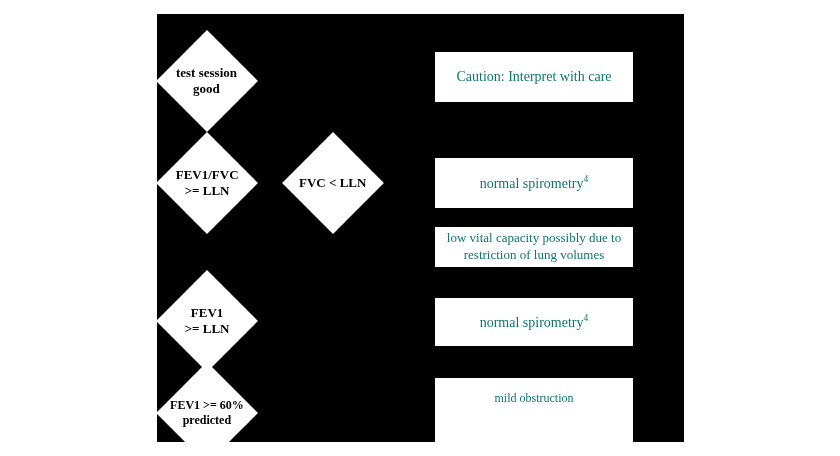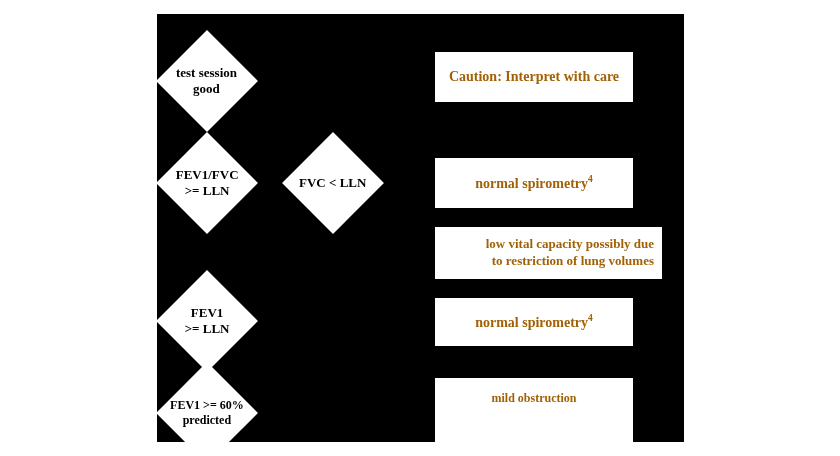--- a/index.html
+++ b/index.html
@@ -41,25 +41,24 @@
   }
   .box {
     position: absolute;
     background: #ffffff;
     display: flex;
     align-items: center;
     justify-content: center;
     text-align: center;
   }
   .box > .btext {
-    font-weight: bold;
-    color: #a16207;
+    font-weight: normal;
+    color: #0f766e;
     line-height: 1.3;
     padding: 0 8px;
-    text-align: right;
   }
   sup {
     font-size: 0.68em;
     vertical-align: super;
   }
 </style>
 </head>
 <body>
 
 <div id="canvas">
@@ -104,21 +103,21 @@
         <span>Caution: Interpret with care</span>
       </div>
     </div>
 
     <div class="box" style="left:278px; top:144px; width:198px; height:50px;">
       <div class="btext" style="font-size:14px;">
         <span>normal spirometry</span><sup>4</sup>
       </div>
     </div>
 
-    <div class="box" style="left:278px; top:213px; width:198px; height:52px;padding-left:29px;">
+    <div class="box" style="left:278px; top:213px; width:198px; height:40px;">
       <div class="btext" style="font-size:13px;">
         <span>low vital capacity possibly due to restriction of lung volumes</span>
       </div>
     </div>
 
     <div class="box" style="left:278px; top:284px; width:198px; height:48px;">
       <div class="btext" style="font-size:14px;">
         <span>normal spirometry</span><sup>4</sup>
       </div>
     </div>

